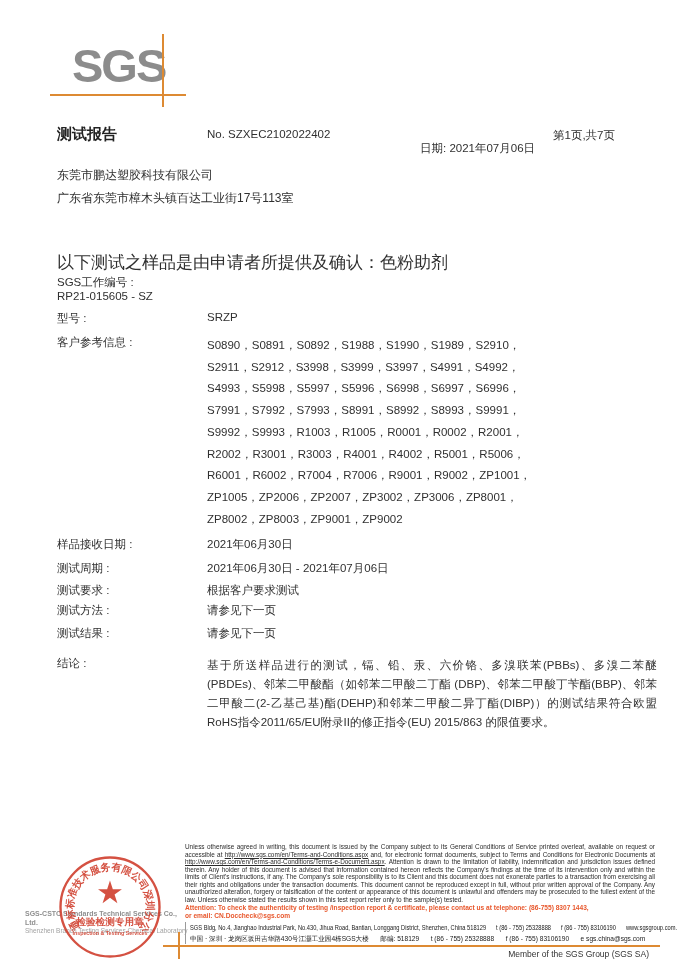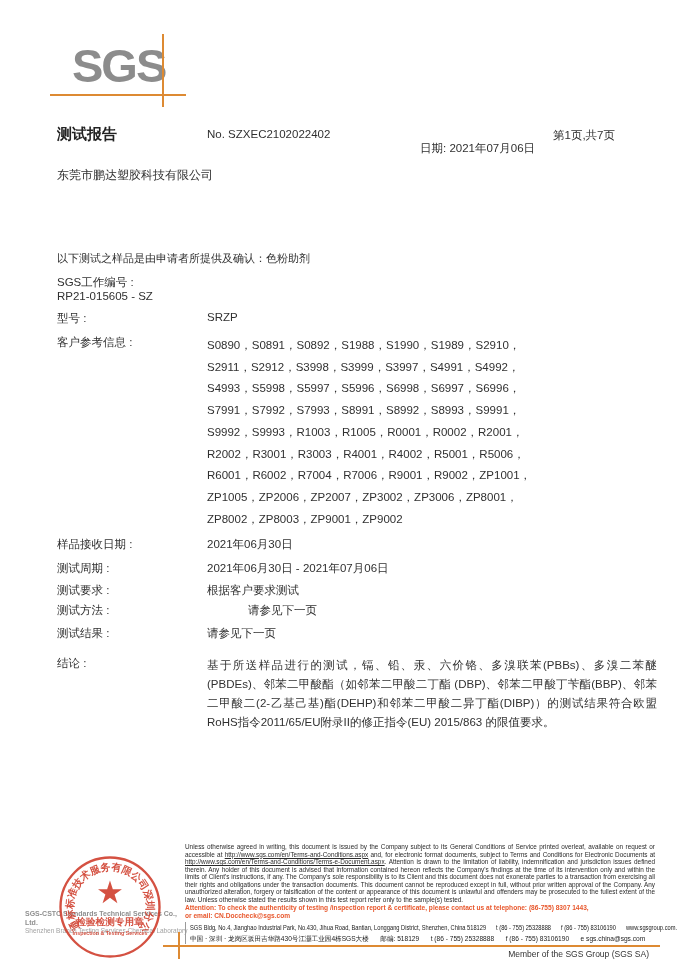--- a/index.html
+++ b/index.html
@@ -22,34 +22,34 @@
   .logo-vline{position:absolute;left:162px;top:30px;width:2px;height:73px;background:#dd8a33;}
   
   .header-row{position:absolute;top:121px;left:0;width:677px;height:20px;}
   .report-title{position:absolute;left:57px;top:0;font-size:15px;font-weight:bold;color:#222;}
   .report-no{position:absolute;left:207px;top:3px;font-size:11.5px;}
   .report-date{position:absolute;left:420px;top:16px;font-size:11.5px;}
   .page-indicator{position:absolute;left:553px;top:3px;font-size:11.5px;}
   
   .applicant{position:absolute;left:57px;top:160px;font-size:12px;line-height:23px;}
   
-  .statement{position:absolute;left:57px;top:247px;font-size:11px;}
+  .statement{position:absolute;left:57px;top:247px;font-size:17px;}
   
   .info-table{position:absolute;left:57px;top:271px;width:600px;font-size:11.5px;}
   .row{display:flex;align-items:flex-start;}
   .lbl{width:150px;flex-shrink:0;}
   .val{flex:1;}
   .row-jobno{margin-bottom:9px;flex-direction:column;}
   .row-model{margin-bottom:9px;}
   .row-clientref{margin-bottom:7px;}
   .ref-line{line-height:21.7px;}
   .row-received{margin-bottom:9px;}
   .row-period{margin-bottom:7px;}
   .row-request{margin-bottom:5px;}
-  .row-method{margin-bottom:8px;gap:41px;}
+  .row-method{margin-bottom:8px;}
   .row-result{margin-bottom:15px;}
   .conclusion-text{width:448px;line-height:19px;text-align:justify;}
   
   .footer-company{position:absolute;left:25px;top:905px;width:165px;color:#8f8f8f;}
   .footer-company .l1{font-size:7px;font-weight:bold;line-height:9px;}
   .footer-company .l2{font-size:6.5px;line-height:8px;color:#a2a2a2;}
   .stamp{position:absolute;left:55px;top:848px;width:110px;height:110px;opacity:0.88;}
   .footer-right{position:absolute;left:185px;top:839px;width:470px;}
   .legal{font-size:6.4px;line-height:7.55px;color:#2b2b2b;text-align:justify;margin:0;}
   .legal a{color:#2b2b2b;text-decoration:underline;}
@@ -77,20 +77,21 @@
 
   <div class="header-row">
     <span class="report-title">测试报告</span>
     <span class="report-no">No. SZXEC2102022402</span>
     <span class="report-date">日期: 2021年07月06日</span>
     <span class="page-indicator">第1页,共7页</span>
   </div>
 
   <div class="applicant">
     <div>东莞市鹏达塑胶科技有限公司</div>
+    <div>广东省东莞市樟木头镇百达工业街17号113室</div>
   </div>
 
   <div class="statement">以下测试之样品是由申请者所提供及确认：色粉助剂</div>
 
   <div class="info-table">
 
     <div class="row row-jobno">
       <span class="lbl">SGS工作编号 :</span>
       <span class="val">RP21-015605 - SZ</span>
     </div>

